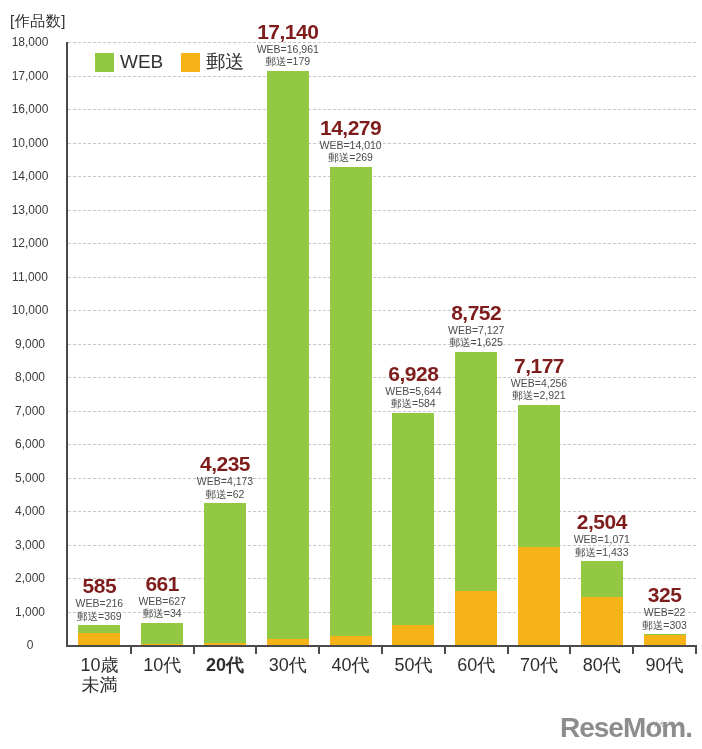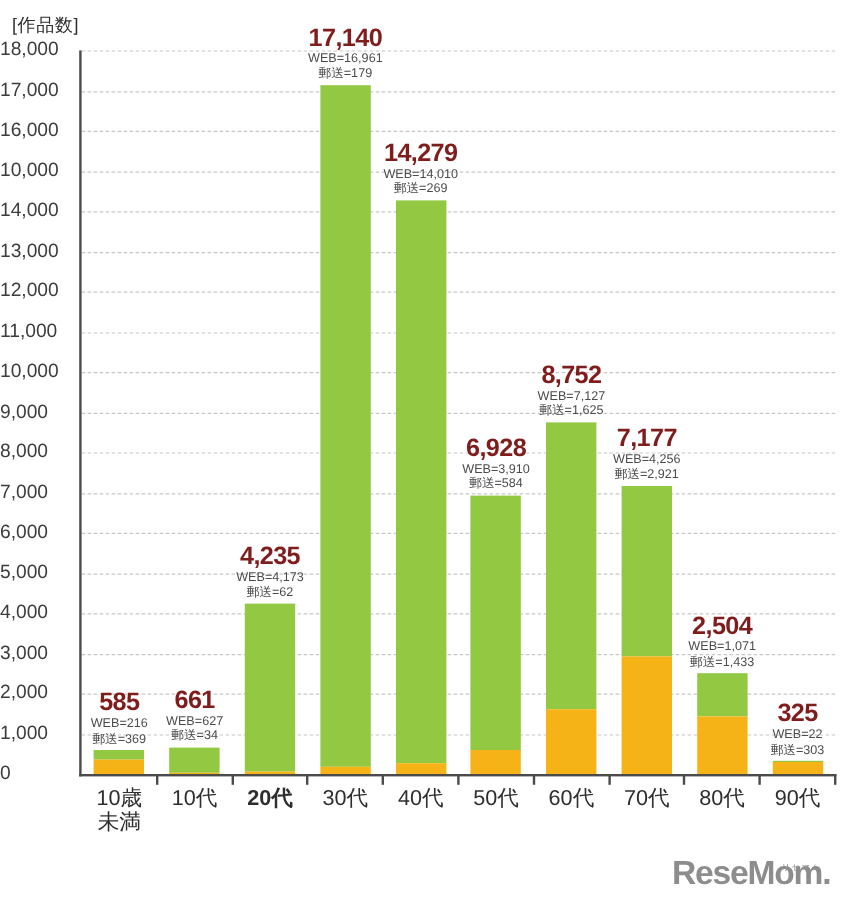--- a/index.html
+++ b/index.html
@@ -9,40 +9,46 @@
     -webkit-font-smoothing:antialiased;
   }
   #stage{position:relative;width:702px;height:749px;background:#fff;}
   .unit{position:absolute;left:10px;top:12px;font-size:15px;color:#2e2e2e;letter-spacing:0.5px;}
   .legend{position:absolute;left:95px;top:49px;display:flex;align-items:center;gap:6px;z-index:5;}
   .legend .sw{width:19px;height:19px;display:inline-block;}
   .legend .lt{font-size:19px;color:#333;margin-right:12px;}
   .yaxis{position:absolute;left:66px;top:42px;width:2px;height:605px;background:#4b4b4b;z-index:2;}
   .xaxis{position:absolute;left:66px;top:645px;width:631px;height:2px;background:#4b4b4b;z-index:4;}
   .gridline{position:absolute;height:0;border-top:1px dashed #c8c8c8;z-index:1;}
-  .ylab{position:absolute;text-align:left;font-size:16px;color:#3c3c3c;line-height:18px;z-index:2;}
+  .ylab{position:absolute;text-align:center;font-size:12px;color:#3c3c3c;line-height:18px;z-index:2;}
   .bar{position:absolute;display:flex;flex-direction:column;z-index:3;}
   .seg{width:100%;}
   .blabels{position:absolute;text-align:center;z-index:4;pointer-events:none;}
   .blabels .t{font-size:21px;font-weight:bold;color:#7f1d1d;line-height:22px;letter-spacing:-0.5px;}
   .blabels .s{font-size:10.5px;color:#4c4c4c;line-height:12.5px;}
   .xlab{position:absolute;text-align:center;font-size:18px;color:#2e2e2e;line-height:20px;z-index:2;}
   .xlab span{display:block;}
   .tick{position:absolute;width:2px;height:9px;background:#4b4b4b;z-index:2;}
   .logo{position:absolute;right:10px;bottom:6px;color:#8d8d8d;font-weight:bold;
         font-size:28px;letter-spacing:-1px;line-height:30px;}
   .logo .ruby{position:absolute;top:-4px;right:8px;font-size:7px;font-weight:normal;
         letter-spacing:1px;color:#8d8d8d;}
 </style>
 </head>
 <body>
 
 <div id="stage">
   <div class="unit">[作品数]</div>
 
+  <div class="legend">
+    <span class="sw" style="background: rgb(147, 200, 67);"></span>
+    <span class="lt">WEB</span>
+    <span class="sw" style="background: rgb(246, 179, 24);"></span>
+    <span class="lt">郵送</span>
+  </div>
 
   <div class="yaxis"></div>
   <div class="xaxis"></div>
 
   <div class="logo">
     <span class="ruby">リセマム</span><span>ReseMom.</span>
   </div>
 <div class="gridline" style="left: 68px; width: 628px; top: 611.5px;"></div>
     <div class="gridline" style="left: 68px; width: 628px; top: 578px;"></div>
     <div class="gridline" style="left: 68px; width: 628px; top: 544.5px;"></div>
@@ -140,21 +146,21 @@
     </div>
     <div class="xlab" style="left: 319.2px; width: 62.8px; top: 655px;">
       <span>40代</span>
     </div>
     <div class="bar" style="left: 392.4px; width: 42px; top: 412.9px; height: 232.1px;">
       <div class="seg" style="height: 212.5px; background: rgb(147, 200, 67);"></div>
       <div class="seg" style="height: 19.6px; background: rgb(246, 179, 24);"></div>
     </div>
     <div class="blabels" style="left: 348.4px; width: 130px; bottom: 339.1px;">
       <div class="t">6,928</div>
-      <div class="s">WEB=3,910</div>
+      <div class="s">WEB=5,644</div>
       <div class="s">郵送=584</div>
     </div>
     <div class="xlab" style="left: 382px; width: 62.8px; top: 655px;">
       <span>50代</span>
     </div>
     <div class="bar" style="left: 455.2px; width: 42px; top: 351.8px; height: 293.2px;">
       <div class="seg" style="height: 238.8px; background: rgb(147, 200, 67);"></div>
       <div class="seg" style="height: 54.4px; background: rgb(246, 179, 24);"></div>
     </div>
     <div class="blabels" style="left: 411.2px; width: 130px; bottom: 400.2px;">

